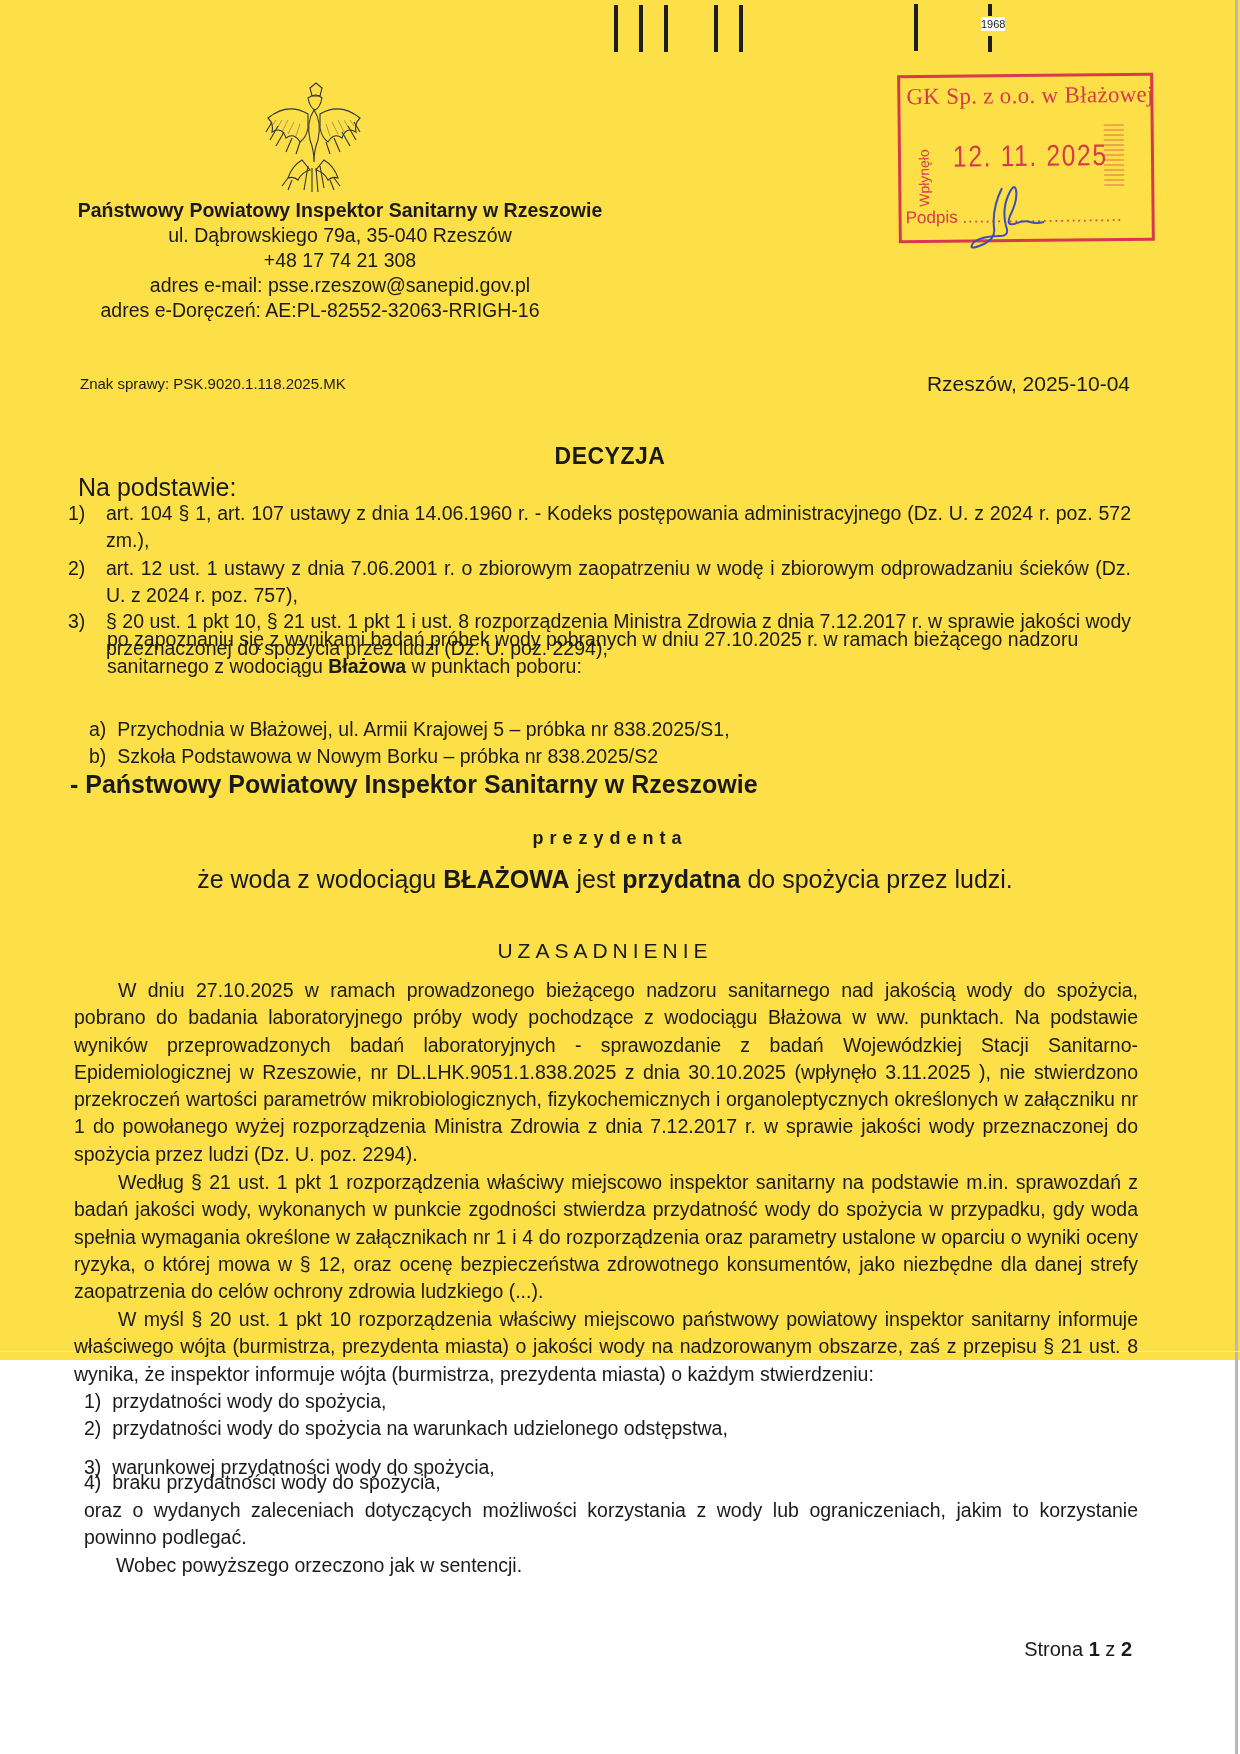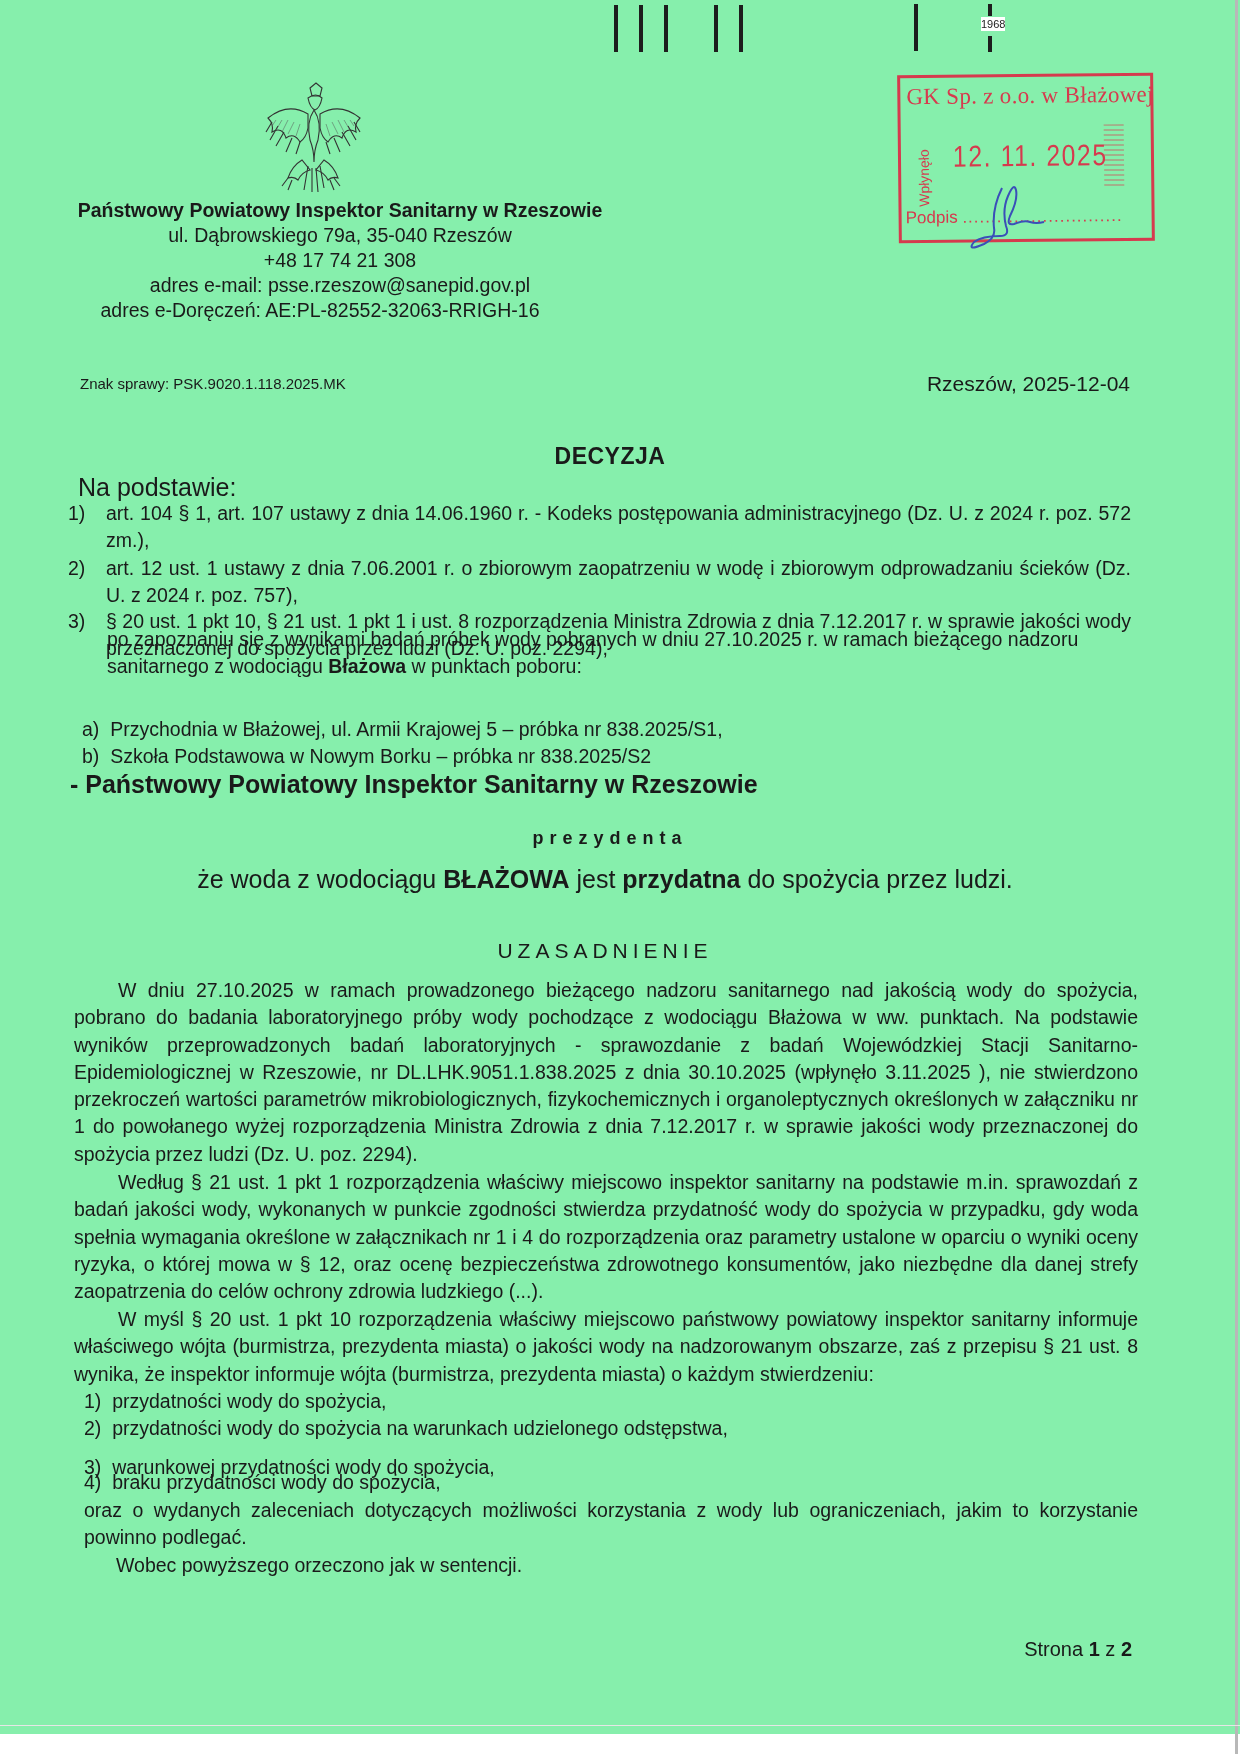--- a/index.html
+++ b/index.html
@@ -1,18 +1,18 @@
 <!DOCTYPE html>
 <html><head>
 <meta charset="utf-8">
 <style>
   html, body { margin:0; padding:0; background:#ffffff; }
   body { width:1240px; height:1754px; position:relative; overflow:hidden;
          font-family:"Liberation Sans", "DejaVu Sans", sans-serif; color:#1a1a1a; }
-  .page { position:absolute; left:0; top:0; width:1240px; height:1734px; background:#86efac; }
+  .page { position:absolute; left:0; top:0; width:1240px; height:1360px; background:#fde047; }
   .right-edge { position:absolute; right:2px; top:0; width:3px; height:1754px; background:#b8b8b8; }
   .bottom-edge { position:absolute; left:0; bottom:8px; width:1240px; height:1px; background:#e6e6e6; }
   .bar { position:absolute; top:0; width:4px; height:47px; background:#1d1d1d; }
   .reg-no { position:absolute; left:981px; top:17px; font-size:11px; font-family:"Liberation Sans", sans-serif; color:#222; background:#fff; padding:1px 0; }
 
   
   .emblem { position:absolute; left:258px; top:80px; width:110px; height:115px; }
 
   
   .hdr { position:absolute; left:60px; top:198px; width:560px; text-align:center; font-size:19.5px; line-height:25px; }
@@ -30,21 +30,21 @@
   .signature { position:absolute; left:958px; top:178px; width:110px; height:80px; }
   .txt { position:absolute; font-size:25px; line-height:26px; white-space:nowrap; }
   .ref { left:80px; top:371px; font-size:15px; }
   .dateplace { right:110px; top:371px; font-size:21px; }
   .title { left:0; width:1220px; text-align:center; top:443px; font-size:23px; font-weight:bold; letter-spacing:0.5px; }
   .np { left:78px; top:474px; }
   .li { position:absolute; left:68px; font-size:19.5px; line-height:27px; width:1065px; }
   .li .num { position:absolute; left:0; top:0; }
   .li .body { position:absolute; left:38px; top:0; width:1025px; text-align:justify; }
   .body-text { position:absolute; left:76px; width:1060px; font-size:19.5px; line-height:27px; text-align:justify; }
-  .sub { position:absolute; left:82px; font-size:19.5px; line-height:27px; white-space:nowrap; }
+  .sub { position:absolute; left:89px; font-size:19.5px; line-height:27px; white-space:nowrap; }
   .stw { left:0; width:1220px; text-align:center; top:825px; font-weight:bold; letter-spacing:6px; font-size:18px; }
   .concl { left:0; width:1210px; text-align:center; top:866px; }
   .uzas { left:0; width:1210px; text-align:center; top:938px; font-size:21px; letter-spacing:5px; }
   .para { position:absolute; left:74px; width:1064px; font-size:19.5px; line-height:27.3px; text-align:justify; text-align-last:left; }
   .para .ind { display:inline-block; width:44px; }
   .enum { position:absolute; left:84px; font-size:19.5px; line-height:27.3px; white-space:nowrap; }
   .footer { position:absolute; right:108px; top:1638px; font-size:20px; }
   .footer b { font-weight:bold; }
   b { font-weight:bold; }
 </style>
@@ -103,21 +103,21 @@
     <div class="st-podpis">
       <span>Podpis</span>
       <span class="dots">............................</span>
     </div>
   </div>
   <svg class="signature" viewBox="0 0 110 80">
     <path d="M44 10 q-10 20 -8 40 q2 10 -10 16 q-18 8 -10 -2 q8 -6 26 -6 q10 0 6 -10 q-4 -16 2 -30 q6 -14 8 -6 q2 10 -6 26 q-4 10 4 8 q10 -4 16 -2 q6 2 14 0" fill="none" stroke="#3a4fb8" stroke-width="2"></path>
   </svg>
 
   <div class="txt ref">Znak sprawy: PSK.9020.1.118.2025.MK</div>
-  <div class="txt dateplace">Rzeszów, 2025-12-04</div>
+  <div class="txt dateplace">Rzeszów, 2025-10-04</div>
 
   <div class="txt title">DECYZJA</div>
   <div class="txt np">Na podstawie:</div>
 
   <div class="li" style="top:500px;height:54px;">
     <span class="num">1)</span>
     <span class="body">art. 104 § 1, art. 107 ustawy z dnia 14.06.1960 r. - Kodeks postępowania administracyjnego (Dz. U. z 2024 r. poz. 572 zm.),</span>
   </div>
   <div class="li" style="top:555px;height:54px;">
     <span class="num">2)</span>

